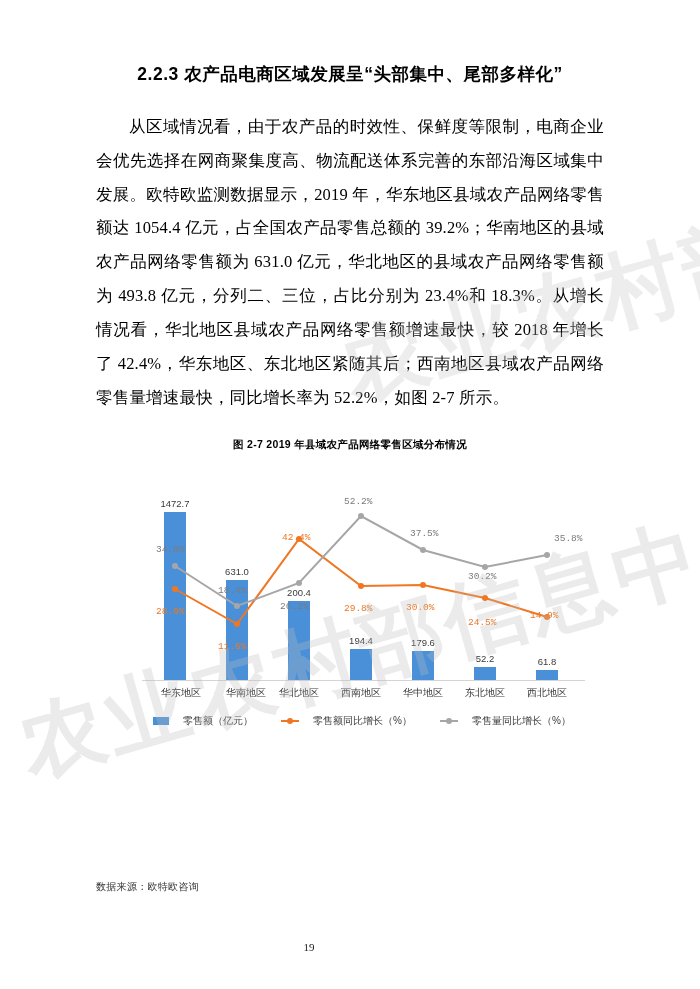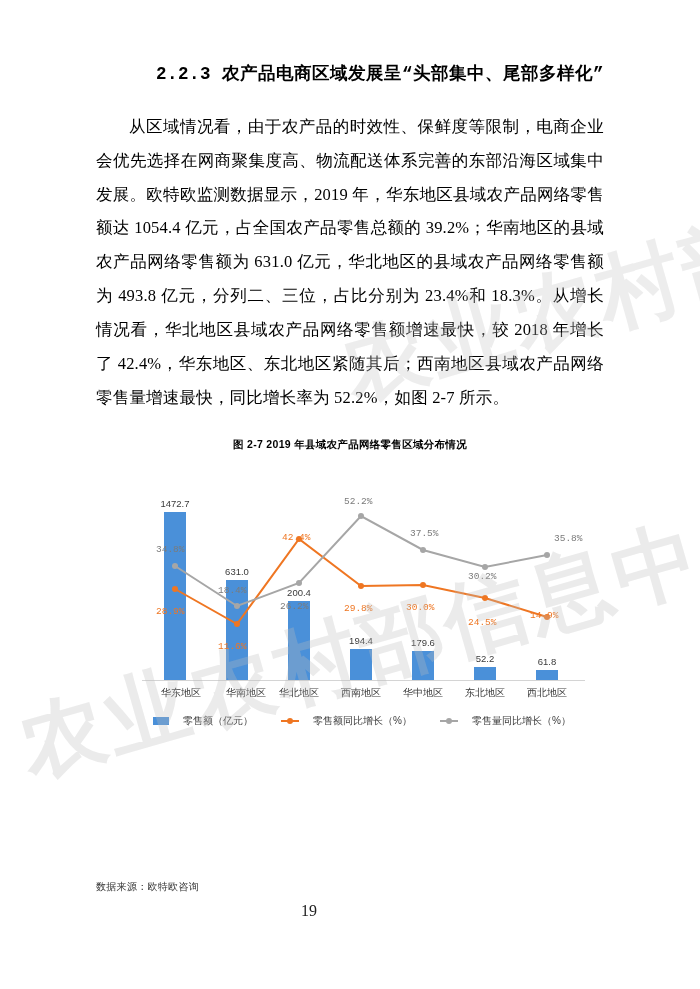--- a/index.html
+++ b/index.html
@@ -21,24 +21,24 @@
     width: 700px;
     height: 989px;
   }
   .content {
     position: absolute;
     left: 96px;
     top: 60px;
     width: 508px;
   }
   .heading {
-    font-family: Liberation Mono, monospace;
+    font-family: Liberation Sans, sans-serif;
     font-weight: bold;
     font-size: 17.5px;
-    text-align: right;
+    text-align: center;
     letter-spacing: 0.5px;
     margin: 0 0 22px 0;
     line-height: 1.6;
   }
   .para {
     font-size: 16.5px;
     line-height: 2.05;
     text-align: justify;
     text-justify: inter-ideograph;
     text-indent: 2em;
@@ -145,25 +145,25 @@
     left: 96px;
     top: 880px;
     font-family: "Liberation Sans", sans-serif;
     font-size: 10px;
     color: #333;
     letter-spacing: 0.3px;
   }
   .pageno {
     position: absolute;
     left: 0;
-    top: 902px;
+    top: 941px;
     width: 618px;
     text-align: center;
     font-family: "Liberation Serif", serif;
-    font-size: 16px;
+    font-size: 11px;
     color: #222;
   }
   .watermark {
     position: absolute;
     left: 30px;
     top: 600px;
     width: 640px;
     height: 260px;
     pointer-events: none;
     z-index: 5;

